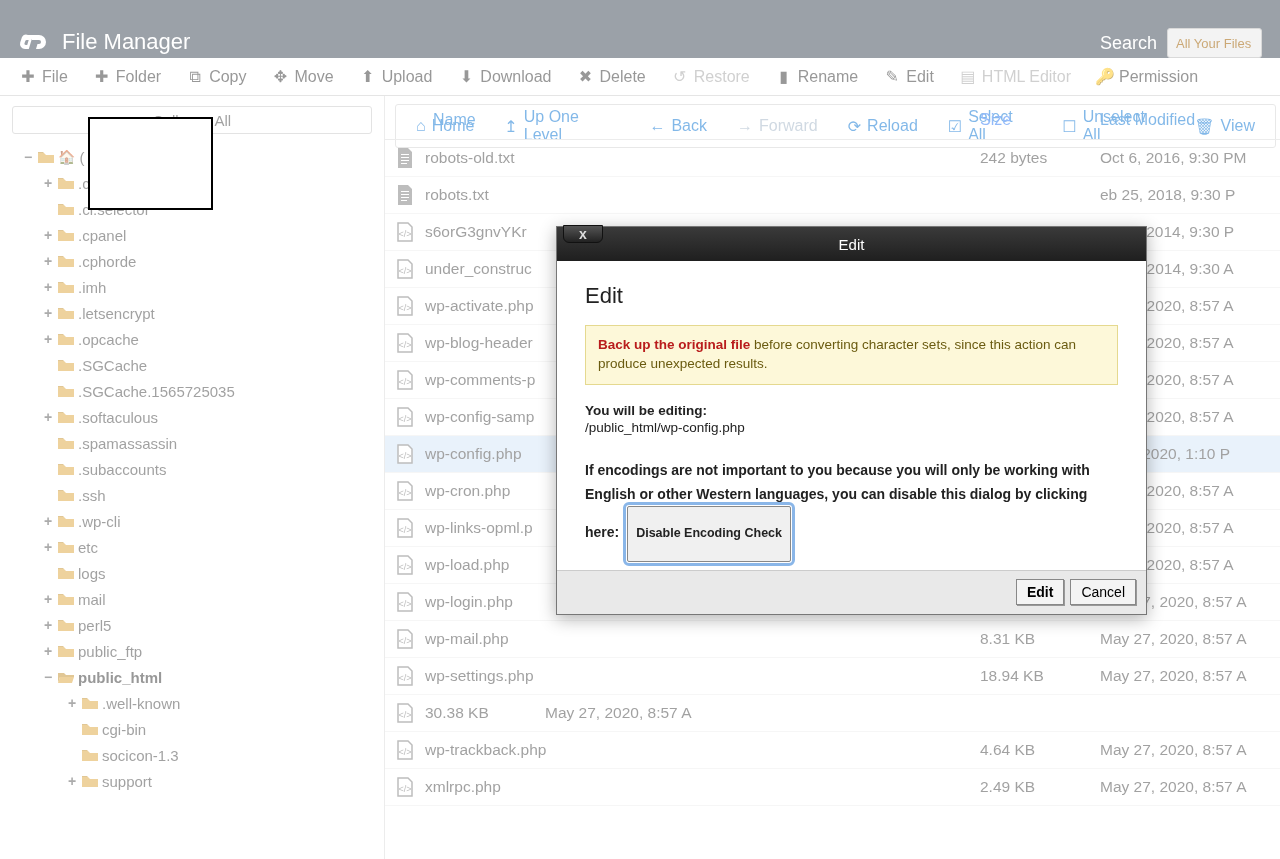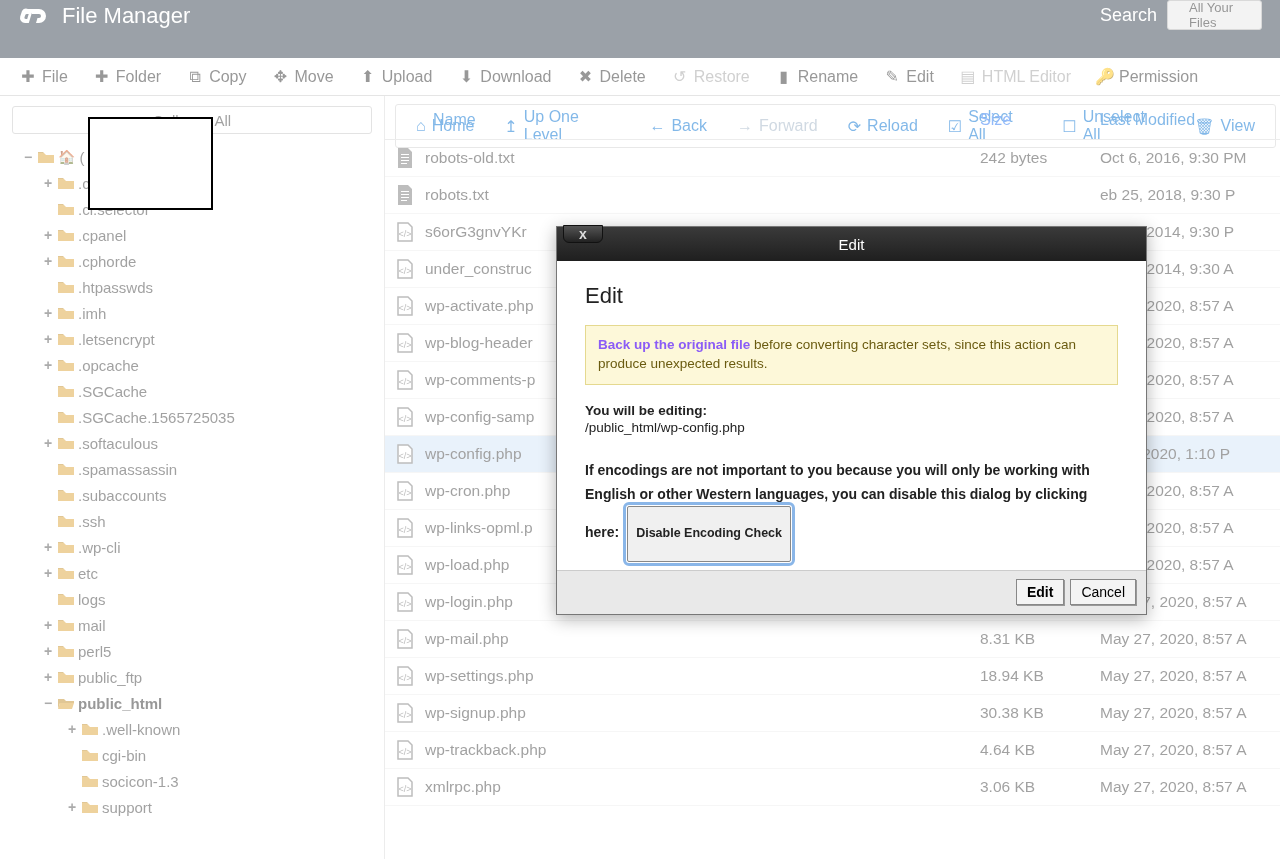--- a/index.html
+++ b/index.html
@@ -2,27 +2,27 @@
 <html><head>
 <meta charset="utf-8">
 <style>
 * { margin: 0; padding: 0; box-sizing: border-box; font-family: Arial, Helvetica, sans-serif; }
 body { width: 1280px; height: 859px; overflow: hidden; background: #fff; position: relative; }
 
 
 .overlay { position: absolute; inset: 0; background: rgba(255,255,255,0.45); z-index: 5; pointer-events: none; }
 
 
-.header { height: 58px; background: #4a5561; display: flex; align-items: flex-start; padding: 0 18px; color: #fff; justify-content: space-between; }
+.header { height: 58px; background: #4a5561; display: flex; align-items: flex-end; padding: 0 18px; color: #fff; justify-content: space-between; }
 .header-left { display: flex; align-items: center; gap: 12px; }
 .cp-logo { width: 32px; height: 32px; }
 .app-title { font-size: 22px; font-weight: 400; }
 .header-right { display: flex; align-items: center; gap: 10px; }
 .search-label { font-size: 18px; }
-.search-box { background: #e9e9e9; border: 1px solid #bbb; border-radius: 3px; height: 30px; width: 95px; padding: 0 21px; color: #404040; font-size: 13px; display: flex; align-items: center; }
+.search-box { background: #e9e9e9; border: 1px solid #bbb; border-radius: 3px; height: 30px; width: 95px; padding: 0 8px; color: #a16207; font-size: 13px; display: flex; align-items: center; }
 
 
 .toolbar { height: 38px; border-bottom: 1px solid #d0d0d0; display: flex; align-items: center; padding: 0 8px; gap: 2px; background: #fff; }
 .tool-btn { display: flex; align-items: center; gap: 6px; padding: 4px 12px; color: #444; font-size: 16px; cursor: pointer; }
 .tool-btn .ico { width: 16px; height: 16px; display: inline-flex; align-items: center; justify-content: center; }
 .tool-btn.disabled { color: #aaa; }
 
 
 .sec-toolbar { margin-left: 395px; height: 44px; border: 1px solid #d6d6d6; border-radius: 3px; display: flex; align-items: center; padding: 0 6px; gap: 2px; margin-top: 8px; margin-right: 4px; }
 .sec-btn { display: flex; align-items: center; gap: 6px; padding: 6px 14px; color: #1d7ed6; font-size: 16px; cursor: pointer; }
@@ -57,21 +57,21 @@
 
 .white-block { position: absolute; left: 88px; top: 117px; width: 125px; height: 93px; background: #fff; border: 2px solid #000; z-index: 20; }
 
 
 .modal { position: absolute; left: 556px; top: 226px; width: 591px; background: #fff; border: 1px solid #777; box-shadow: 0 4px 16px rgba(0,0,0,0.3); z-index: 30; }
 .modal-title { height: 34px; background: linear-gradient(#3a3a3a,#1f1f1f); color: #fff; display: flex; align-items: center; justify-content: center; position: relative; font-size: 15px; }
 .modal-close { position: absolute; left: 6px; top: -2px; width: 40px; height: 18px; background: linear-gradient(#555,#222); border: 1px solid #111; border-radius: 0 0 6px 6px; color: #ddd; display: flex; align-items: center; justify-content: center; font-size: 14px; font-weight: bold; cursor: pointer; }
 .modal-body { padding: 22px 28px 8px 28px; font-size: 14px; color: #222; }
 .modal-h { font-size: 22px; font-weight: 400; margin-bottom: 16px; }
 .warn-box { background: #fdf8d9; border: 1px solid #e5d98f; padding: 10px 12px; font-size: 13.5px; color: #6a5b10; margin-bottom: 18px; line-height: 1.4; }
-.warn-box b { color: #8b5cf6; }
+.warn-box b { color: #b91c1c; }
 .modal-p { font-weight: bold; font-size: 13.5px; margin-bottom: 2px; }
 .modal-path { font-weight: normal; font-size: 13.5px; margin-bottom: 24px; }
 .modal-text { font-weight: bold; font-size: 14px; line-height: 1.7; }
 .disable-btn { display: inline-block; border: 1px solid #888; border-radius: 2px; padding: 16px 8px; font-size: 12.5px; background: #f0f0f0; outline: 3px solid #8ab6e8; outline-offset: 1px; margin-left: 4px; cursor: pointer; }
 .modal-footer { height: 44px; background: #e9e9e9; display: flex; align-items: center; justify-content: flex-end; padding: 0 10px; gap: 6px; border-top: 1px solid #ccc; }
 .m-btn { border: 1px solid #888; background: #f4f4f4; padding: 4px 10px; font-size: 14px; cursor: pointer; box-shadow: 1px 1px 0 #999; }
 .m-btn.primary { font-weight: bold; }
 
 
 svg { display: block; }
@@ -237,30 +237,20 @@
           <span class="exp">+</span>
           <span>
             <svg width="16" height="14" viewBox="0 0 16 14">
               <path fill="#e0ad4e" d="M0 3h6l2 2h8v8H0z"></path>
               <path fill="#c89a3f" d="M0 2h5l1 1H0z"></path>
             </svg>
           </span>
           <span>.cphorde</span>
         </div>
         <div class="tree-row indent1">
-          <span class="exp"></span>
-          <span>
-            <svg width="16" height="14" viewBox="0 0 16 14">
-              <path fill="#e0ad4e" d="M0 3h6l2 2h8v8H0z"></path>
-              <path fill="#c89a3f" d="M0 2h5l1 1H0z"></path>
-            </svg>
-          </span>
-          <span>.htpasswds</span>
-        </div>
-        <div class="tree-row indent1">
           <span class="exp">+</span>
           <span>
             <svg width="16" height="14" viewBox="0 0 16 14">
               <path fill="#e0ad4e" d="M0 3h6l2 2h8v8H0z"></path>
               <path fill="#c89a3f" d="M0 2h5l1 1H0z"></path>
             </svg>
           </span>
           <span>.imh</span>
         </div>
         <div class="tree-row indent1">
@@ -628,21 +618,20 @@
           <div class="fsize">18.94 KB</div>
           <div class="fmod">May 27, 2020, 8:57 A</div>
         </div>
         <div class="row">
           <div class="ficon">
             <svg width="18" height="20" viewBox="0 0 18 20">
               <path fill="#fff" stroke="#888" stroke-width="1.5" d="M2 1h10l4 4v14H2z"></path>
               <text x="9" y="15" font-size="9" fill="#888" text-anchor="middle" font-family="monospace">&lt;/&gt;</text>
             </svg>
           </div>
-          <div class="fname">wp-signup.php</div>
           <div class="fsize">30.38 KB</div>
           <div class="fmod">May 27, 2020, 8:57 A</div>
         </div>
         <div class="row">
           <div class="ficon">
             <svg width="18" height="20" viewBox="0 0 18 20">
               <path fill="#fff" stroke="#888" stroke-width="1.5" d="M2 1h10l4 4v14H2z"></path>
               <text x="9" y="15" font-size="9" fill="#888" text-anchor="middle" font-family="monospace">&lt;/&gt;</text>
             </svg>
           </div>
@@ -651,21 +640,21 @@
           <div class="fmod">May 27, 2020, 8:57 A</div>
         </div>
         <div class="row">
           <div class="ficon">
             <svg width="18" height="20" viewBox="0 0 18 20">
               <path fill="#fff" stroke="#888" stroke-width="1.5" d="M2 1h10l4 4v14H2z"></path>
               <text x="9" y="15" font-size="9" fill="#888" text-anchor="middle" font-family="monospace">&lt;/&gt;</text>
             </svg>
           </div>
           <div class="fname">xmlrpc.php</div>
-          <div class="fsize">3.06 KB</div>
+          <div class="fsize">2.49 KB</div>
           <div class="fmod">May 27, 2020, 8:57 A</div>
         </div>
       </div>
   </div>
 </div>
 
 <div class="overlay"></div>
 
 <div class="white-block"></div>
 

